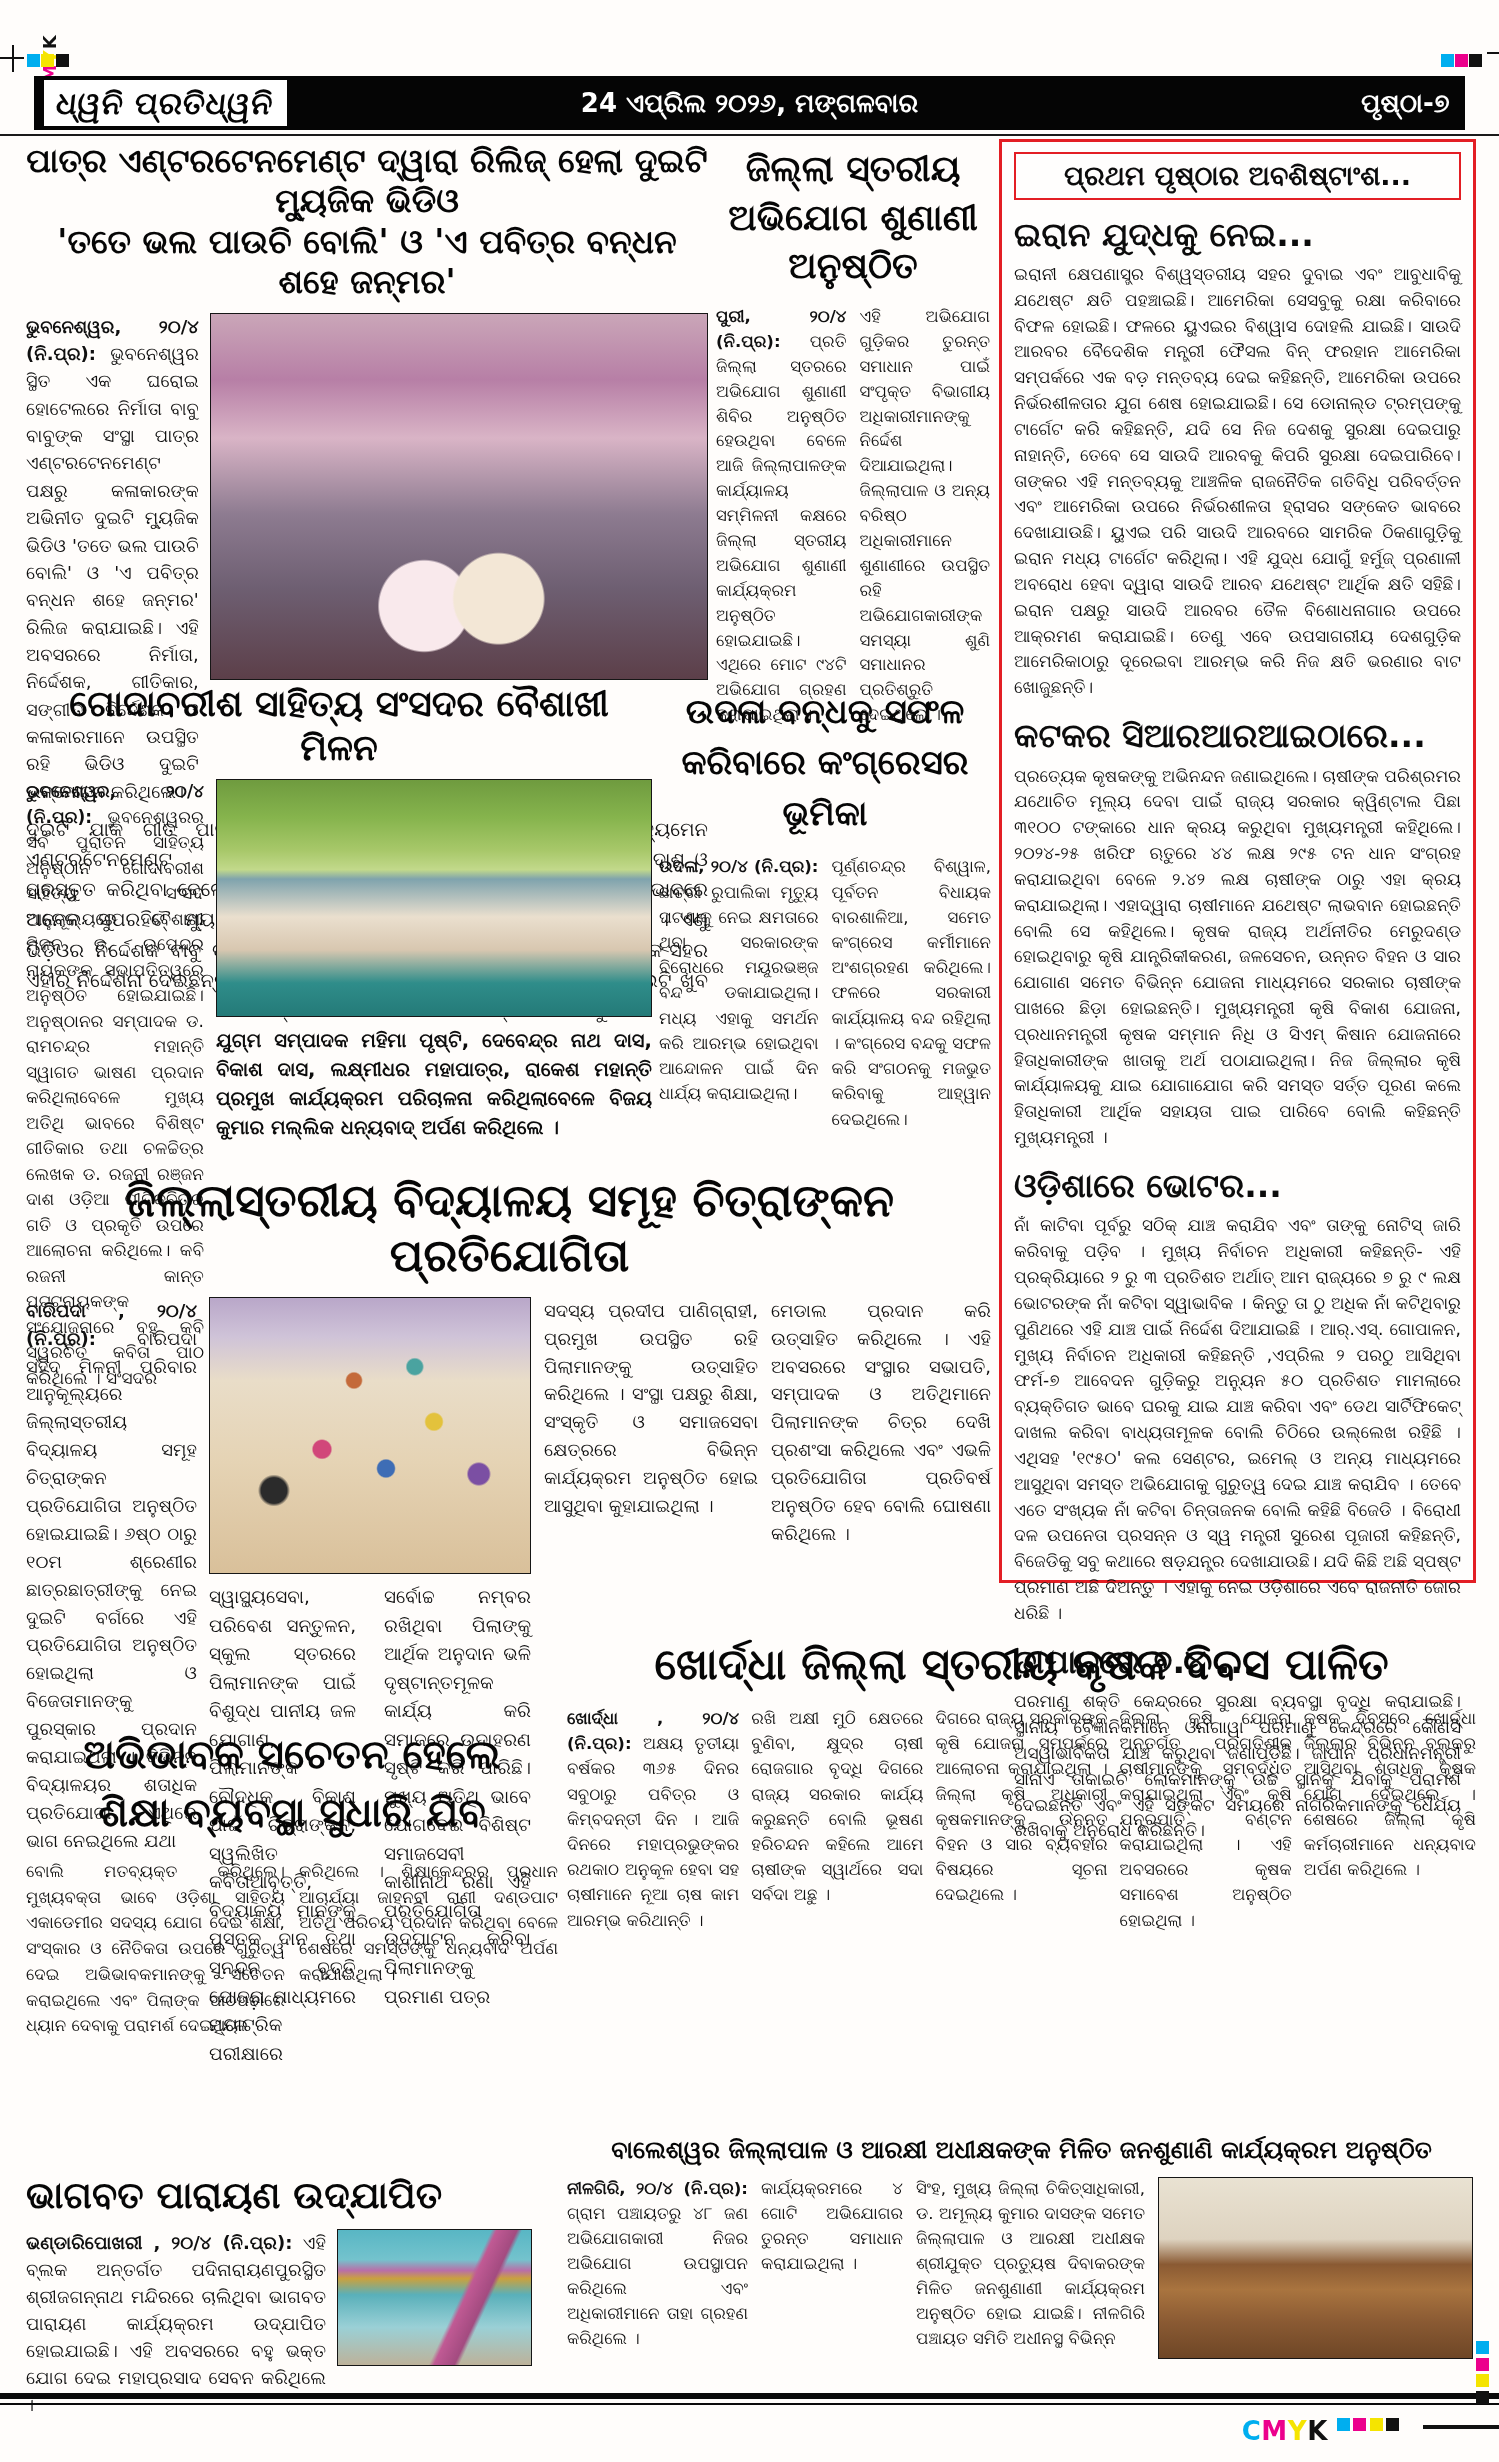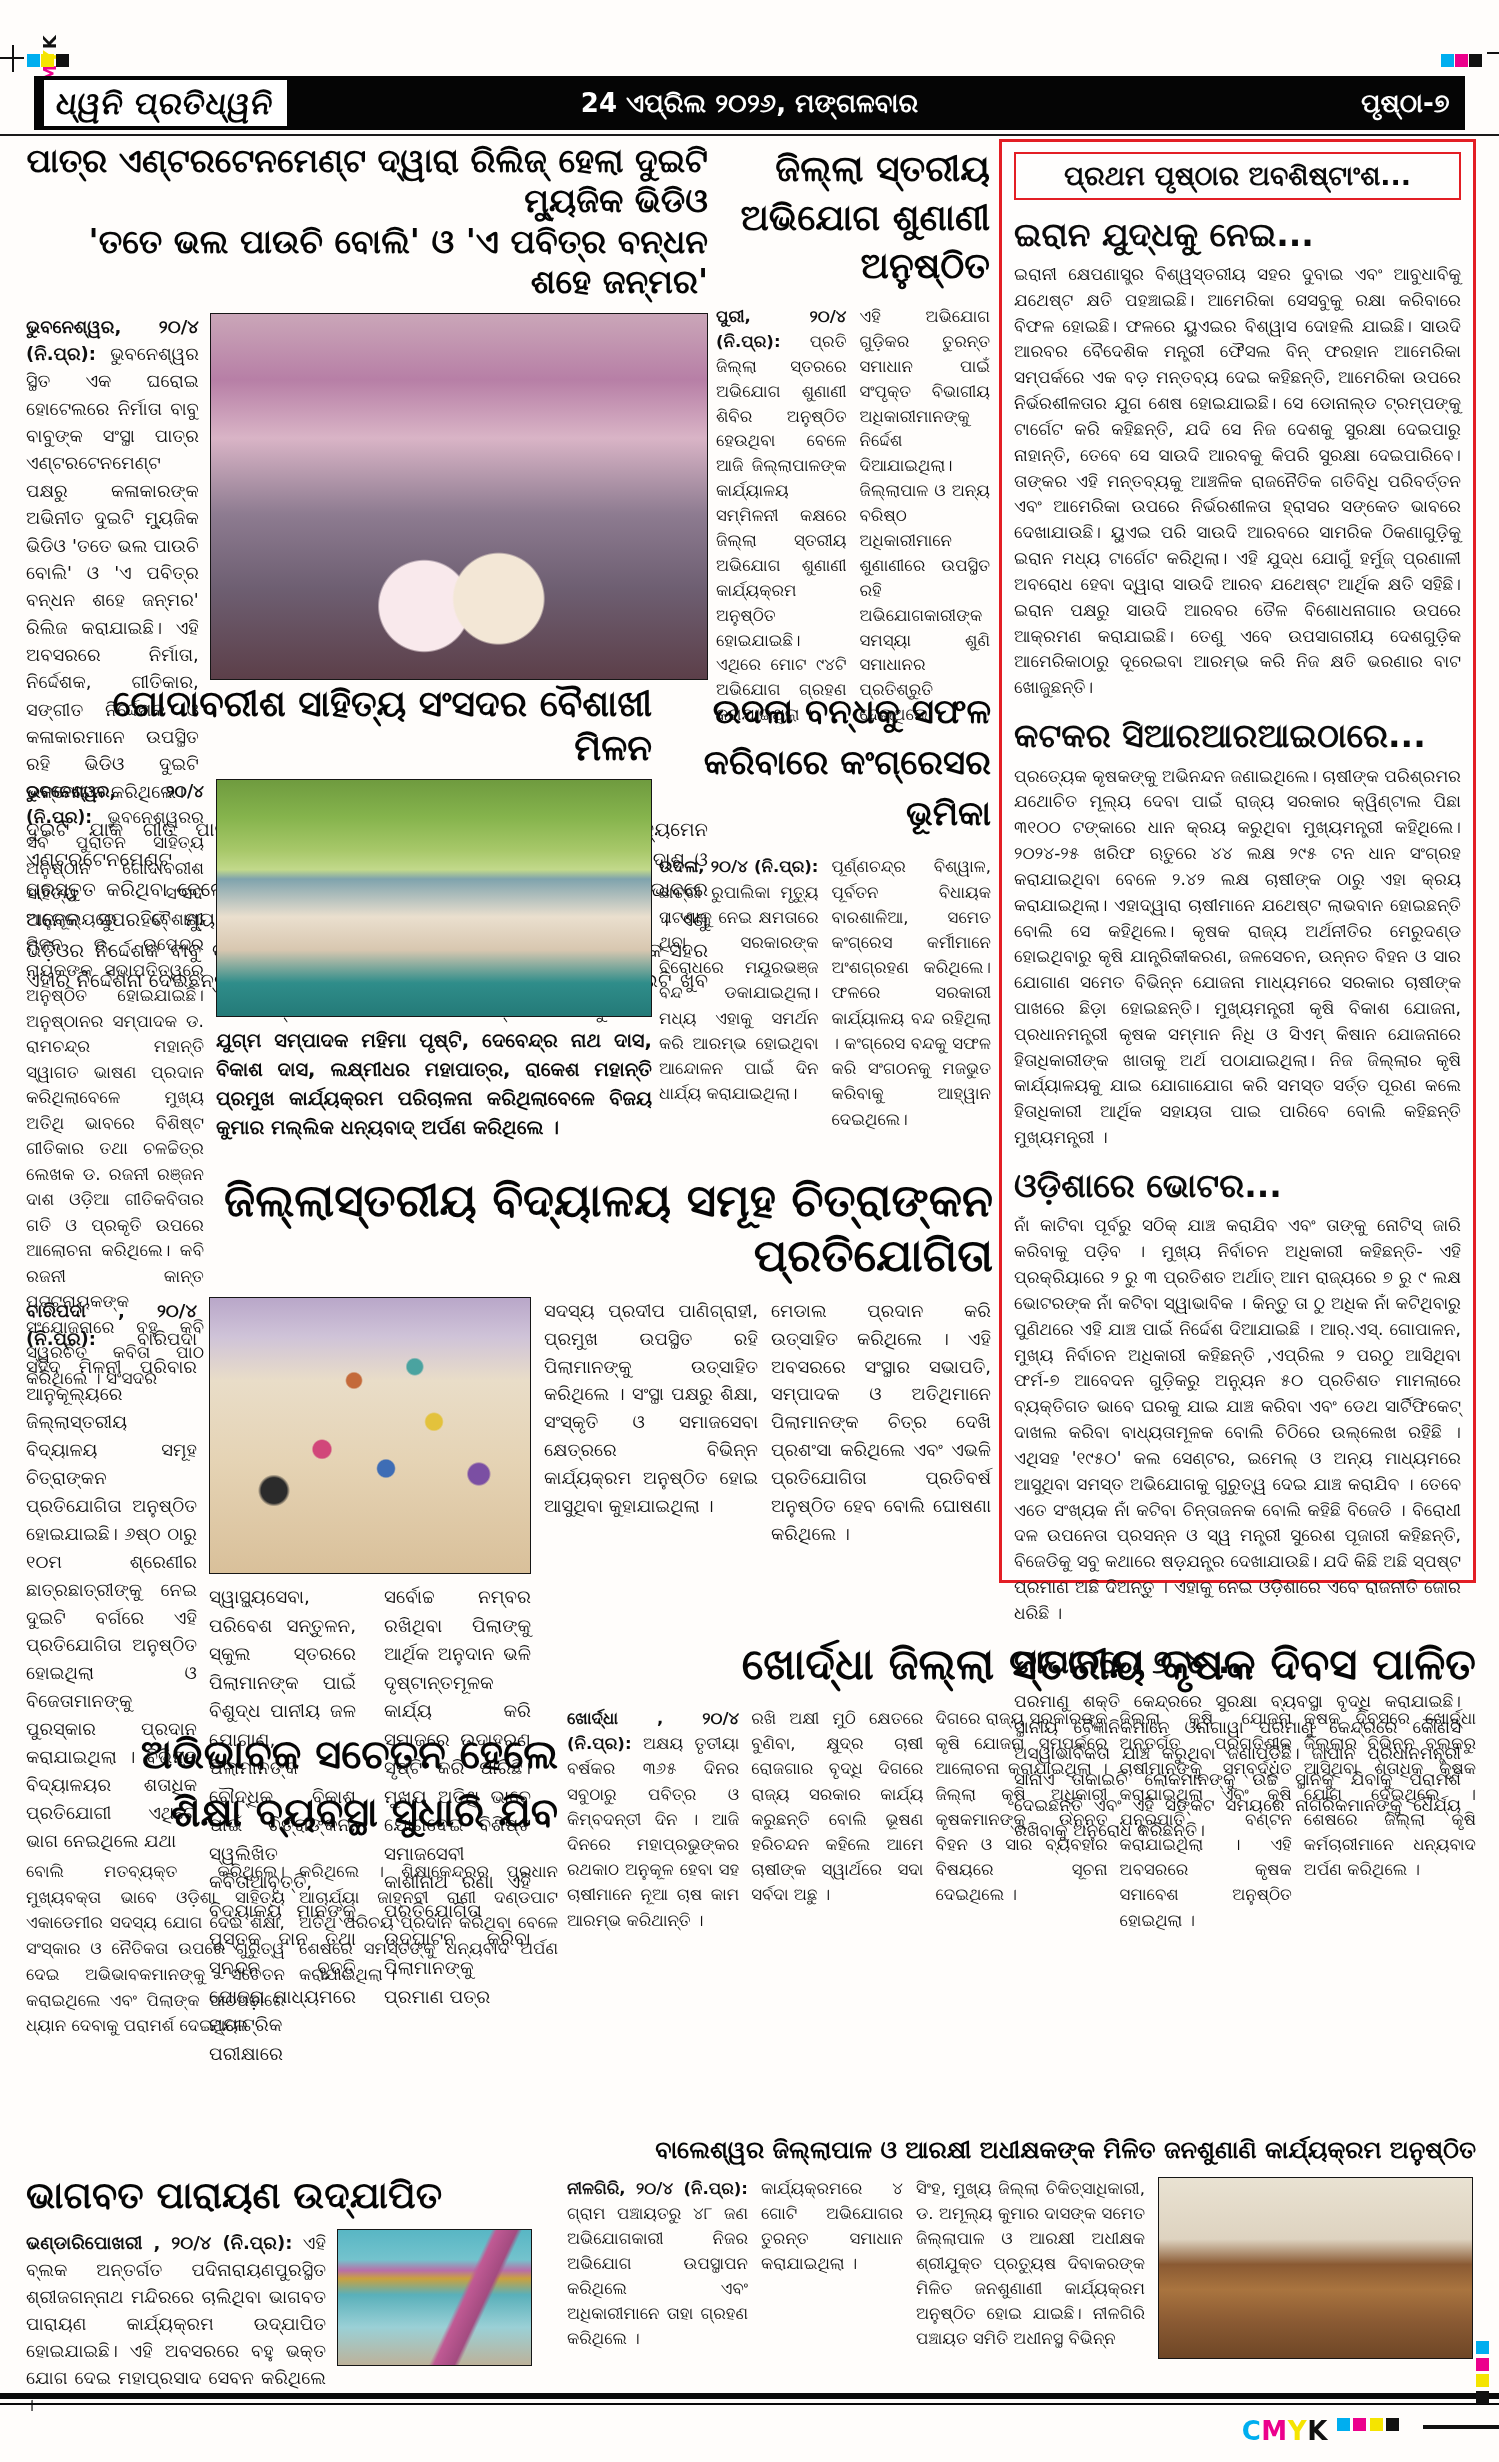--- a/index.html
+++ b/index.html
@@ -16,21 +16,21 @@
 
   
   #topbar{position:absolute;left:34px;top:76px;width:1431px;height:54px;background:#050505;display:flex;align-items:center;}
   #topbar-rule{position:absolute;left:0px;top:134px;width:1500px;height:2.4px;background:#1a1a1a;}
   #logo-box{position:absolute;left:9.5px;top:4.1px;width:243px;height:46px;background:#ffffff;display:flex;align-items:center;justify-content:center;}
   #logo-text{font-size:31px;font-weight:900;color:#050505;transform:skewX(-6deg);letter-spacing:0.6px;white-space:nowrap;}
   #head-date{position:absolute;left:0;width:100%;text-align:center;color:#ffffff;font-size:26px;font-weight:bold;}
   #head-page{position:absolute;right:15.4px;color:#ffffff;font-size:26px;font-weight:bold;}
 
   
-  .headline{font-weight:800;color:#060606;text-align:right;line-height:1.22;}
+  .headline{font-weight:800;color:#060606;text-align:center;line-height:1.22;}
   .dateline{font-weight:800;}
   .bodytext{text-align:justify;color:#101010;}
   .photo{position:relative;border:1.8px solid #161616;box-sizing:border-box;}
   .caption{font-weight:600;text-align:justify;}
 
   
   #art-music{position:absolute;left:26px;top:141px;width:682px;}
   #art-music .headline{font-size:33px;}
   #music-row{display:flex;margin-top:10.7px;}
   #music-colL{width:173px;font-size:18px;line-height:1.52;}

